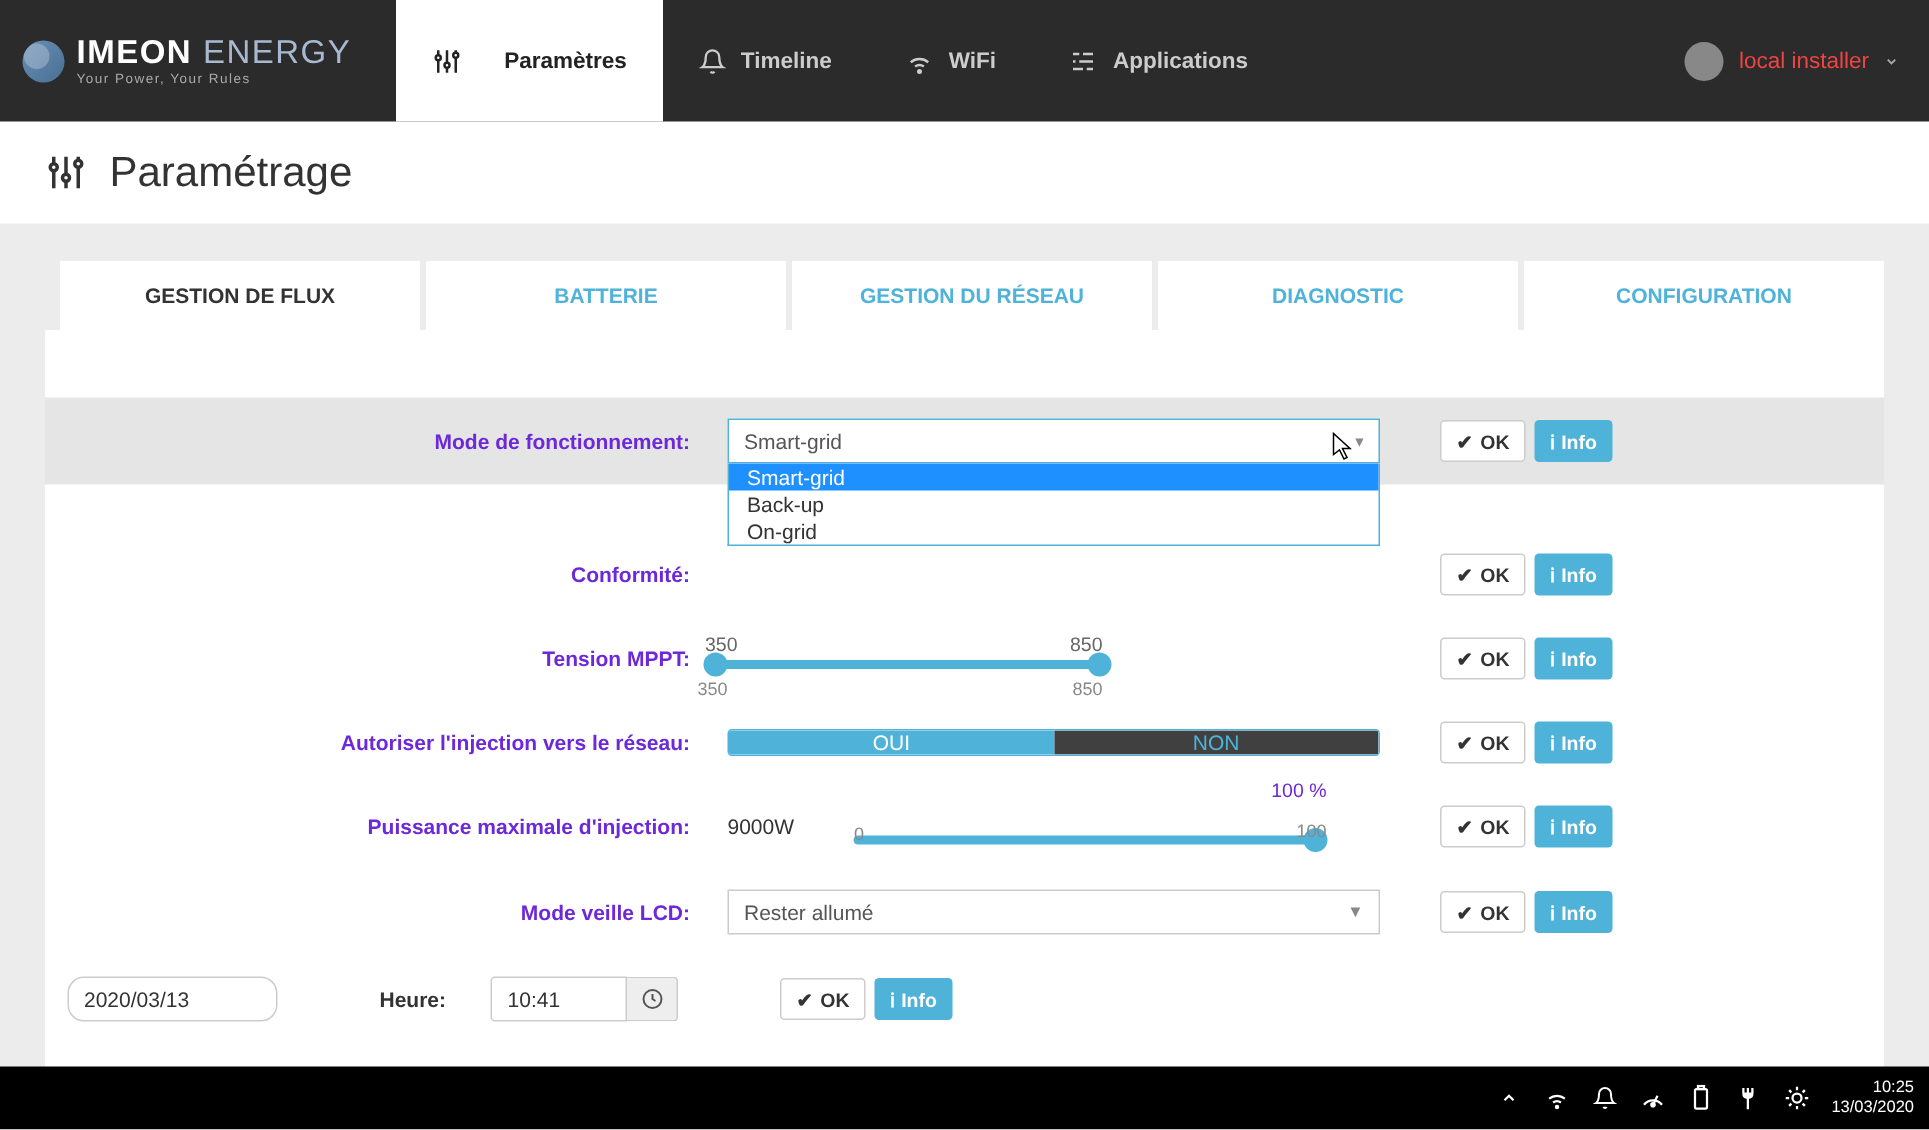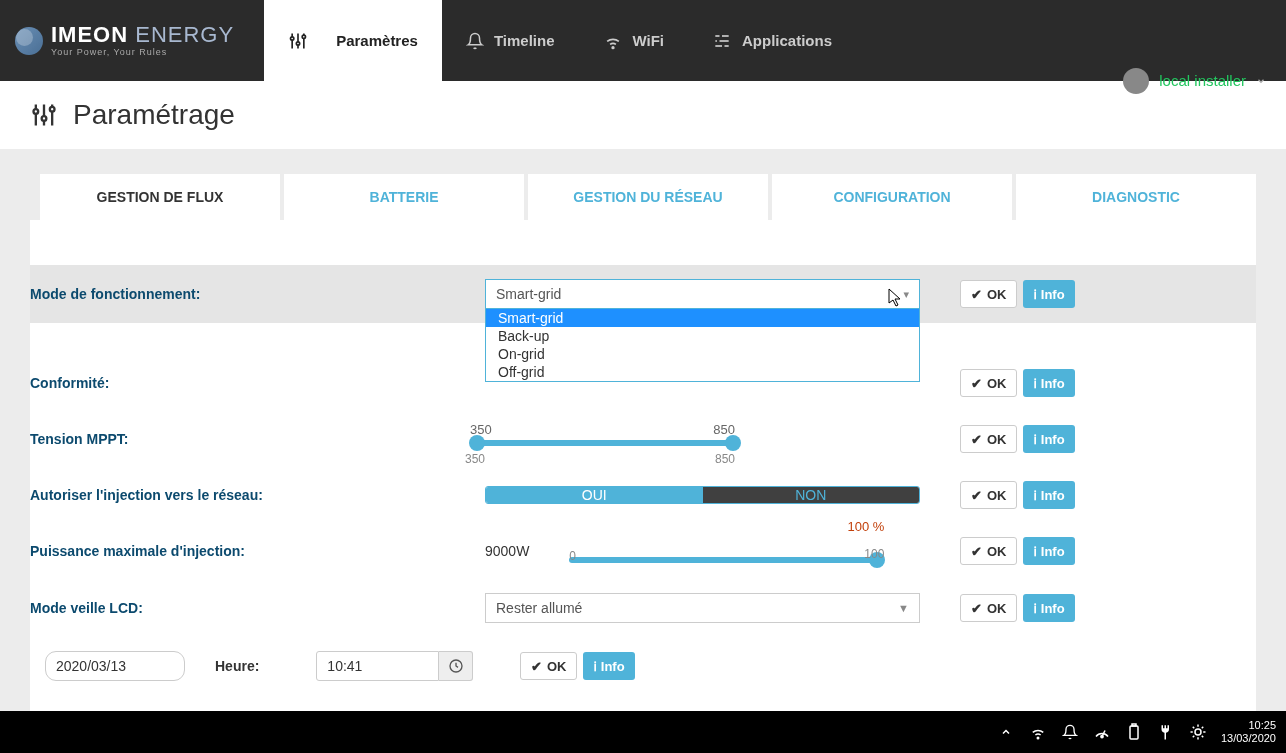--- a/index.html
+++ b/index.html
@@ -13,40 +13,40 @@
 .logo-text { display: flex; flex-direction: column; line-height: 1; }
 .logo-main { font-size: 22px; font-weight: bold; color: #fff; letter-spacing: 1px; }
 .logo-main .light { color: #a8b8d0; font-weight: normal; }
 .logo-sub { font-size: 9px; color: #aaa; letter-spacing: 1px; margin-top: 2px; }
 
 .nav-items { display: flex; height: 100%; margin-left: 15px; }
 .nav-item { display: flex; align-items: center; padding: 0 24px; color: #ccc; font-size: 15px; font-weight: bold; cursor: pointer; gap: 10px; }
 .nav-item.active { background: #fff; color: #222; gap: 28px; }
 .nav-icon { display: inline-flex; }
 
-.user-area { position: absolute; right: 20px; top: 50%; transform: translateY(-50%); display: flex; align-items: center; gap: 10px; color: #22c55e; font-size: 15px; cursor: pointer; margin-top: 40px; }
+.user-area { position: absolute; right: 20px; top: 50%; transform: translateY(-50%); display: flex; align-items: center; gap: 10px; color: #ef4444; font-size: 15px; cursor: pointer; }
 .avatar { width: 26px; height: 26px; border-radius: 50%; background: #888; }
 
 
 .page-header { display: flex; align-items: center; gap: 15px; padding: 18px 30px; }
 .page-header h1 { font-size: 28px; font-weight: normal; color: #333; }
 
 
 .main-area { background: #ececec; padding: 25px 30px 0 30px; height: 580px; }
 
 
 .tabs-row { display: flex; gap: 4px; padding-left: 10px; }
 .tab { background: #fff; flex: 1; text-align: center; padding: 15px 0; font-size: 14px; font-weight: bold; color: #4fb3d9; cursor: pointer; }
 .tab.active { color: #333; }
 
 
 .panel { background: #fff; padding: 45px 0 30px 0; }
 .form-row { display: flex; align-items: center; padding: 14px 0; position: relative; }
 .form-row.highlight { background: #e5e5e5; }
-.label-col { width: 440px; text-align: left; padding-right: 10px; font-size: 14px; font-weight: bold; color: #0c4a6e; }
+.label-col { width: 440px; text-align: right; padding-right: 10px; font-size: 14px; font-weight: bold; color: #6d28d9; }
 .input-col { width: 460px; padding-left: 15px; position: relative; }
 .action-col { display: flex; gap: 6px; margin-left: 30px; }
 
 .ok-btn { background: #fff; border: 1px solid #ccc; border-radius: 3px; padding: 5px 10px; font-size: 13px; font-weight: bold; color: #333; display: flex; align-items: center; gap: 5px; cursor: pointer; }
 .info-btn { background: #4fb3d9; border: none; border-radius: 3px; padding: 5px 10px; font-size: 13px; font-weight: bold; color: #fff; display: flex; align-items: center; gap: 4px; cursor: pointer; }
 
 .select-box { width: 435px; height: 30px; border: 1px solid #4fb3d9; background: #fff; padding: 0 10px; font-size: 14px; color: #555; display: flex; align-items: center; justify-content: space-between; cursor: pointer; position: relative; }
 .select-box.plain { border: 1px solid #ccc; }
 .select-caret { color: #888; font-size: 11px; }
 
@@ -66,31 +66,31 @@
 .toggle-opt { flex: 1; text-align: center; padding: 0 0; font-size: 14px; cursor: pointer; }
 .toggle-opt.on { background: #4fb3d9; color: #fff; }
 .toggle-opt.off { background: #404040; color: #4fb3d9; }
 
 
 .inject-row .input-col { display: flex; align-items: center; gap: 40px; }
 .inject-val { font-size: 14px; color: #333; }
 .inject-slider { position: relative; width: 310px; }
 .inject-track { height: 6px; background: #4fb3d9; border-radius: 3px; margin-top: 18px; position: relative; }
 .inject-handle { width: 16px; height: 16px; background: #4fb3d9; border-radius: 50%; position: absolute; right: -6px; top: -5px; cursor: pointer; }
-.inject-pct { position: absolute; right: -5px; top: -20px; font-size: 13px; color: #c2410c; margin-left: 20px; }
+.inject-pct { position: absolute; right: -5px; top: -20px; font-size: 13px; color: #6d28d9; margin-left: 20px; }
 .inject-min { position: absolute; left: 0; top: 10px; font-size: 12px; color: #888; }
 .inject-max { position: absolute; right: -5px; top: 8px; font-size: 12px; color: #888; }
 
 
 .dt-row .input-col { display: flex; align-items: center; gap: 30px; }
 .text-input { border: 1px solid #ccc; border-radius: 3px; padding: 6px 10px; font-size: 14px; color: #333; }
 .date-input { width: 140px; border-radius: 11px; }
-.time-label { font-size: 14px; font-weight: bold; color: #333; }
+.time-label { font-size: 14px; font-weight: bold; color: #333; margin-left: 38px; }
 .time-group { display: flex; }
-.time-input { width: 123px; border-radius: 3px 0 0 3px; margin-left: 27px; }
+.time-input { width: 91px; border-radius: 3px 0 0 3px; }
 .time-icon-btn { border: 1px solid #ccc; border-left: none; background: #eee; width: 34px; display: flex; align-items: center; justify-content: center; border-radius: 0 3px 3px 0; cursor: pointer; }
 
 
 .cursor-arrow { position: absolute; left: 888px; top: 288px; z-index: 50; pointer-events: none; }
 
 
 .taskbar { position: absolute; bottom: 0; left: 0; right: 0; height: 42px; background: #000; display: flex; align-items: center; justify-content: flex-end; padding: 0 10px; gap: 14px; color: #fff; }
 .tray-icon { color: #fff; width: 18px; display: flex; justify-content: center; }
 .tray-time { text-align: right; font-size: 11px; line-height: 1.2; }
 .chevron-up { color: #fff; }
@@ -181,38 +181,37 @@
       </svg>
   </span>
   <h1>Paramétrage</h1>
 </div>
 
 <div class="main-area">
   <div class="tabs-row">
     <div class="tab active">GESTION DE FLUX</div>
     <div class="tab">BATTERIE</div>
     <div class="tab">GESTION DU RÉSEAU</div>
+    <div class="tab">DIAGNOSTIC</div>
     <div class="tab">CONFIGURATION</div>
-    <div class="tab">DIAGNOSTIC</div>
   </div>
 
   <div class="panel">
 
     <div class="form-row highlight" style="z-index:5;">
       <div class="label-col">Mode de fonctionnement:</div>
       <div class="input-col">
         <div class="select-box">
           <span>Smart-grid</span>
           <span class="select-caret">▾</span>
         </div>
         <div class="dropdown-list">
           <div class="dropdown-item selected">Smart-grid</div>
           <div class="dropdown-item">Back-up</div>
           <div class="dropdown-item">On-grid</div>
-          <div class="dropdown-item">Off-grid</div>
         </div>
       </div>
       <div class="action-col">
         <button class="ok-btn">
           <span>✔</span>
           <span>OK</span>
         </button>
         <button class="info-btn">
           <span>ℹ</span>
           <span>Info</span>

